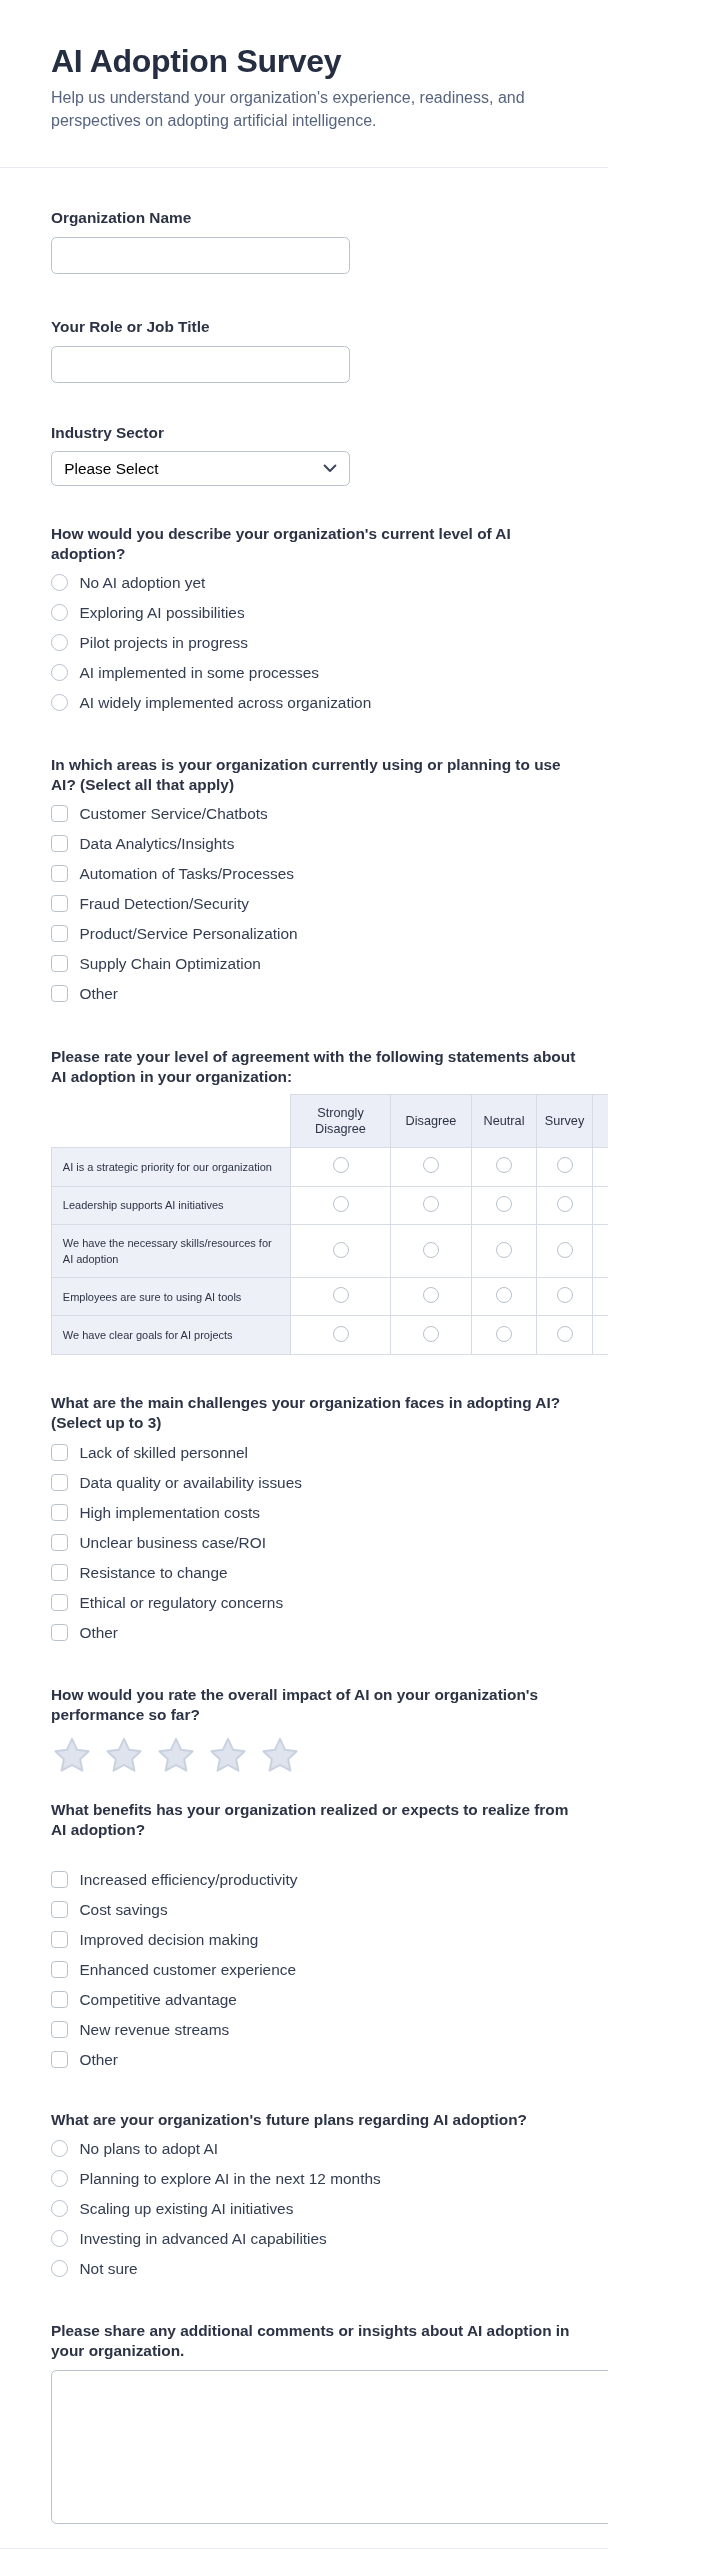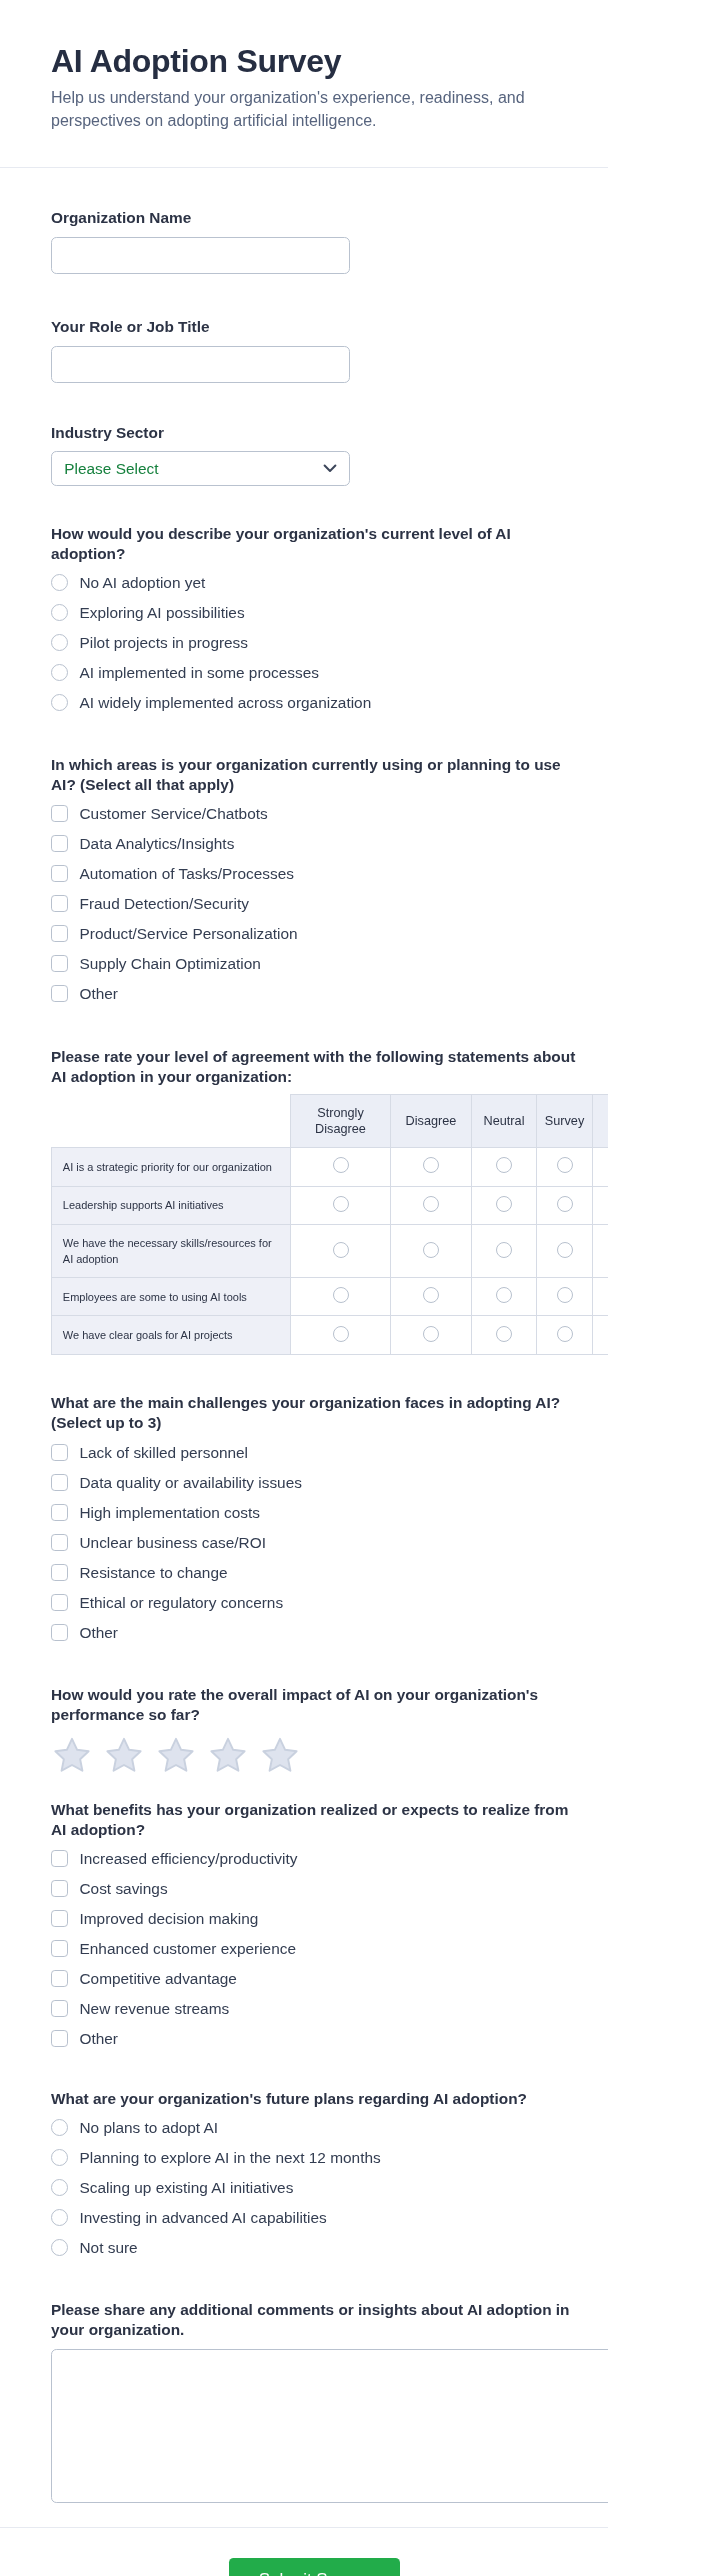--- a/index.html
+++ b/index.html
@@ -13,21 +13,21 @@
   .head-divider{margin-top:35px;}
   
   .content{padding:0 31px 0 51px;}
   .q{display:flex;flex-direction:column;align-items:flex-start;}
   .qlabel{font-size:15.4px;line-height:20px;font-weight:600;color:#2c3345;max-width:634px;}
   .tinput{width:299px;height:37px;box-sizing:border-box;border:1.2px solid #b9c2cf;border-radius:5.4px;
           margin-top:9.2px;background:#fff;padding:0 10.8px;font-family:inherit;font-size:15.4px;color:#2c3345;outline:none;}
   .select{width:299px;height:35px;box-sizing:border-box;border:1.2px solid #b9c2cf;border-radius:5.4px;
           margin-top:7.7px;background:#fff;display:flex;align-items:center;justify-content:space-between;
           padding:0 12.3px;cursor:pointer;}
-  .select .ph{font-size:15.4px;color:#15803d;}
+  .select .ph{font-size:15.4px;color:#000000;}
   
   .opts{list-style:none;margin:10px 0 0;padding:0;}
   .opt{display:flex;height:17.7px;margin-bottom:12.3px;cursor:pointer;}
   .opt:last-child{margin-bottom:0;}
   .radio{width:17px;height:17px;box-sizing:border-box;border:1.2px solid #b8c1ce;border-radius:50%;
          background:#fff;flex:0 0 auto;}
   .checkbox{width:17px;height:17px;box-sizing:border-box;border:1.2px solid #b8c1ce;border-radius:3.8px;
             background:#fff;flex:0 0 auto;}
   .optlabel{margin-left:11.5px;font-size:15.4px;color:#333d51;font-weight:400;white-space:nowrap;}
   
@@ -48,21 +48,21 @@
   .comments-area{width:634px;height:154px;box-sizing:border-box;border:1.2px solid #b9c2cf;border-radius:5.4px;
                  background:#fff;resize:none;padding:9.2px 10.8px;font-family:inherit;font-size:14px;color:#2c3345;outline:none;}
   .resize-icon{position:absolute;right:4.6px;bottom:7.7px;pointer-events:none;}
   
   .foot-divider{margin-top:21.5px;}
   .submit-row{padding:0 31px 0 51px;display:flex;justify-content:center;margin-top:30px;}
   .submit-btn{width:171px;height:45px;background:#22ac4a;color:#ffffff;border:none;border-radius:4.6px;
               font-family:inherit;font-size:17px;font-weight:500;cursor:pointer;}
   
   .mt52{margin-top:40px;} .mt56{margin-top:43px;} .mt50{margin-top:38px;} .mt58{margin-top:45px;}
-  .mt55{margin-top:42px;} .mt30{margin-top:23px;}
+  .mt55{margin-top:42px;} .mt30{margin-top:23px;gap:21px;}
 </style>
 </head>
 <body>
 
 <div class="page">
 
   <header class="form-header">
     <h1 class="form-title">AI Adoption Survey</h1>
     <p class="form-subtitle">Help us understand your organization's experience, readiness, and perspectives on adopting artificial intelligence.</p>
   </header>
@@ -190,21 +190,21 @@
           </tr>
           <tr>
             <th>We have the necessary skills/resources for AI adoption</th>
             <td><span class="radio"></span></td>
             <td><span class="radio"></span></td>
             <td><span class="radio"></span></td>
             <td><span class="radio"></span></td>
             <td><span class="radio"></span></td>
           </tr>
           <tr>
-            <th>Employees are some to using AI tools</th>
+            <th>Employees are sure to using AI tools</th>
             <td><span class="radio"></span></td>
             <td><span class="radio"></span></td>
             <td><span class="radio"></span></td>
             <td><span class="radio"></span></td>
             <td><span class="radio"></span></td>
           </tr>
           <tr>
             <th>We have clear goals for AI projects</th>
             <td><span class="radio"></span></td>
             <td><span class="radio"></span></td>

